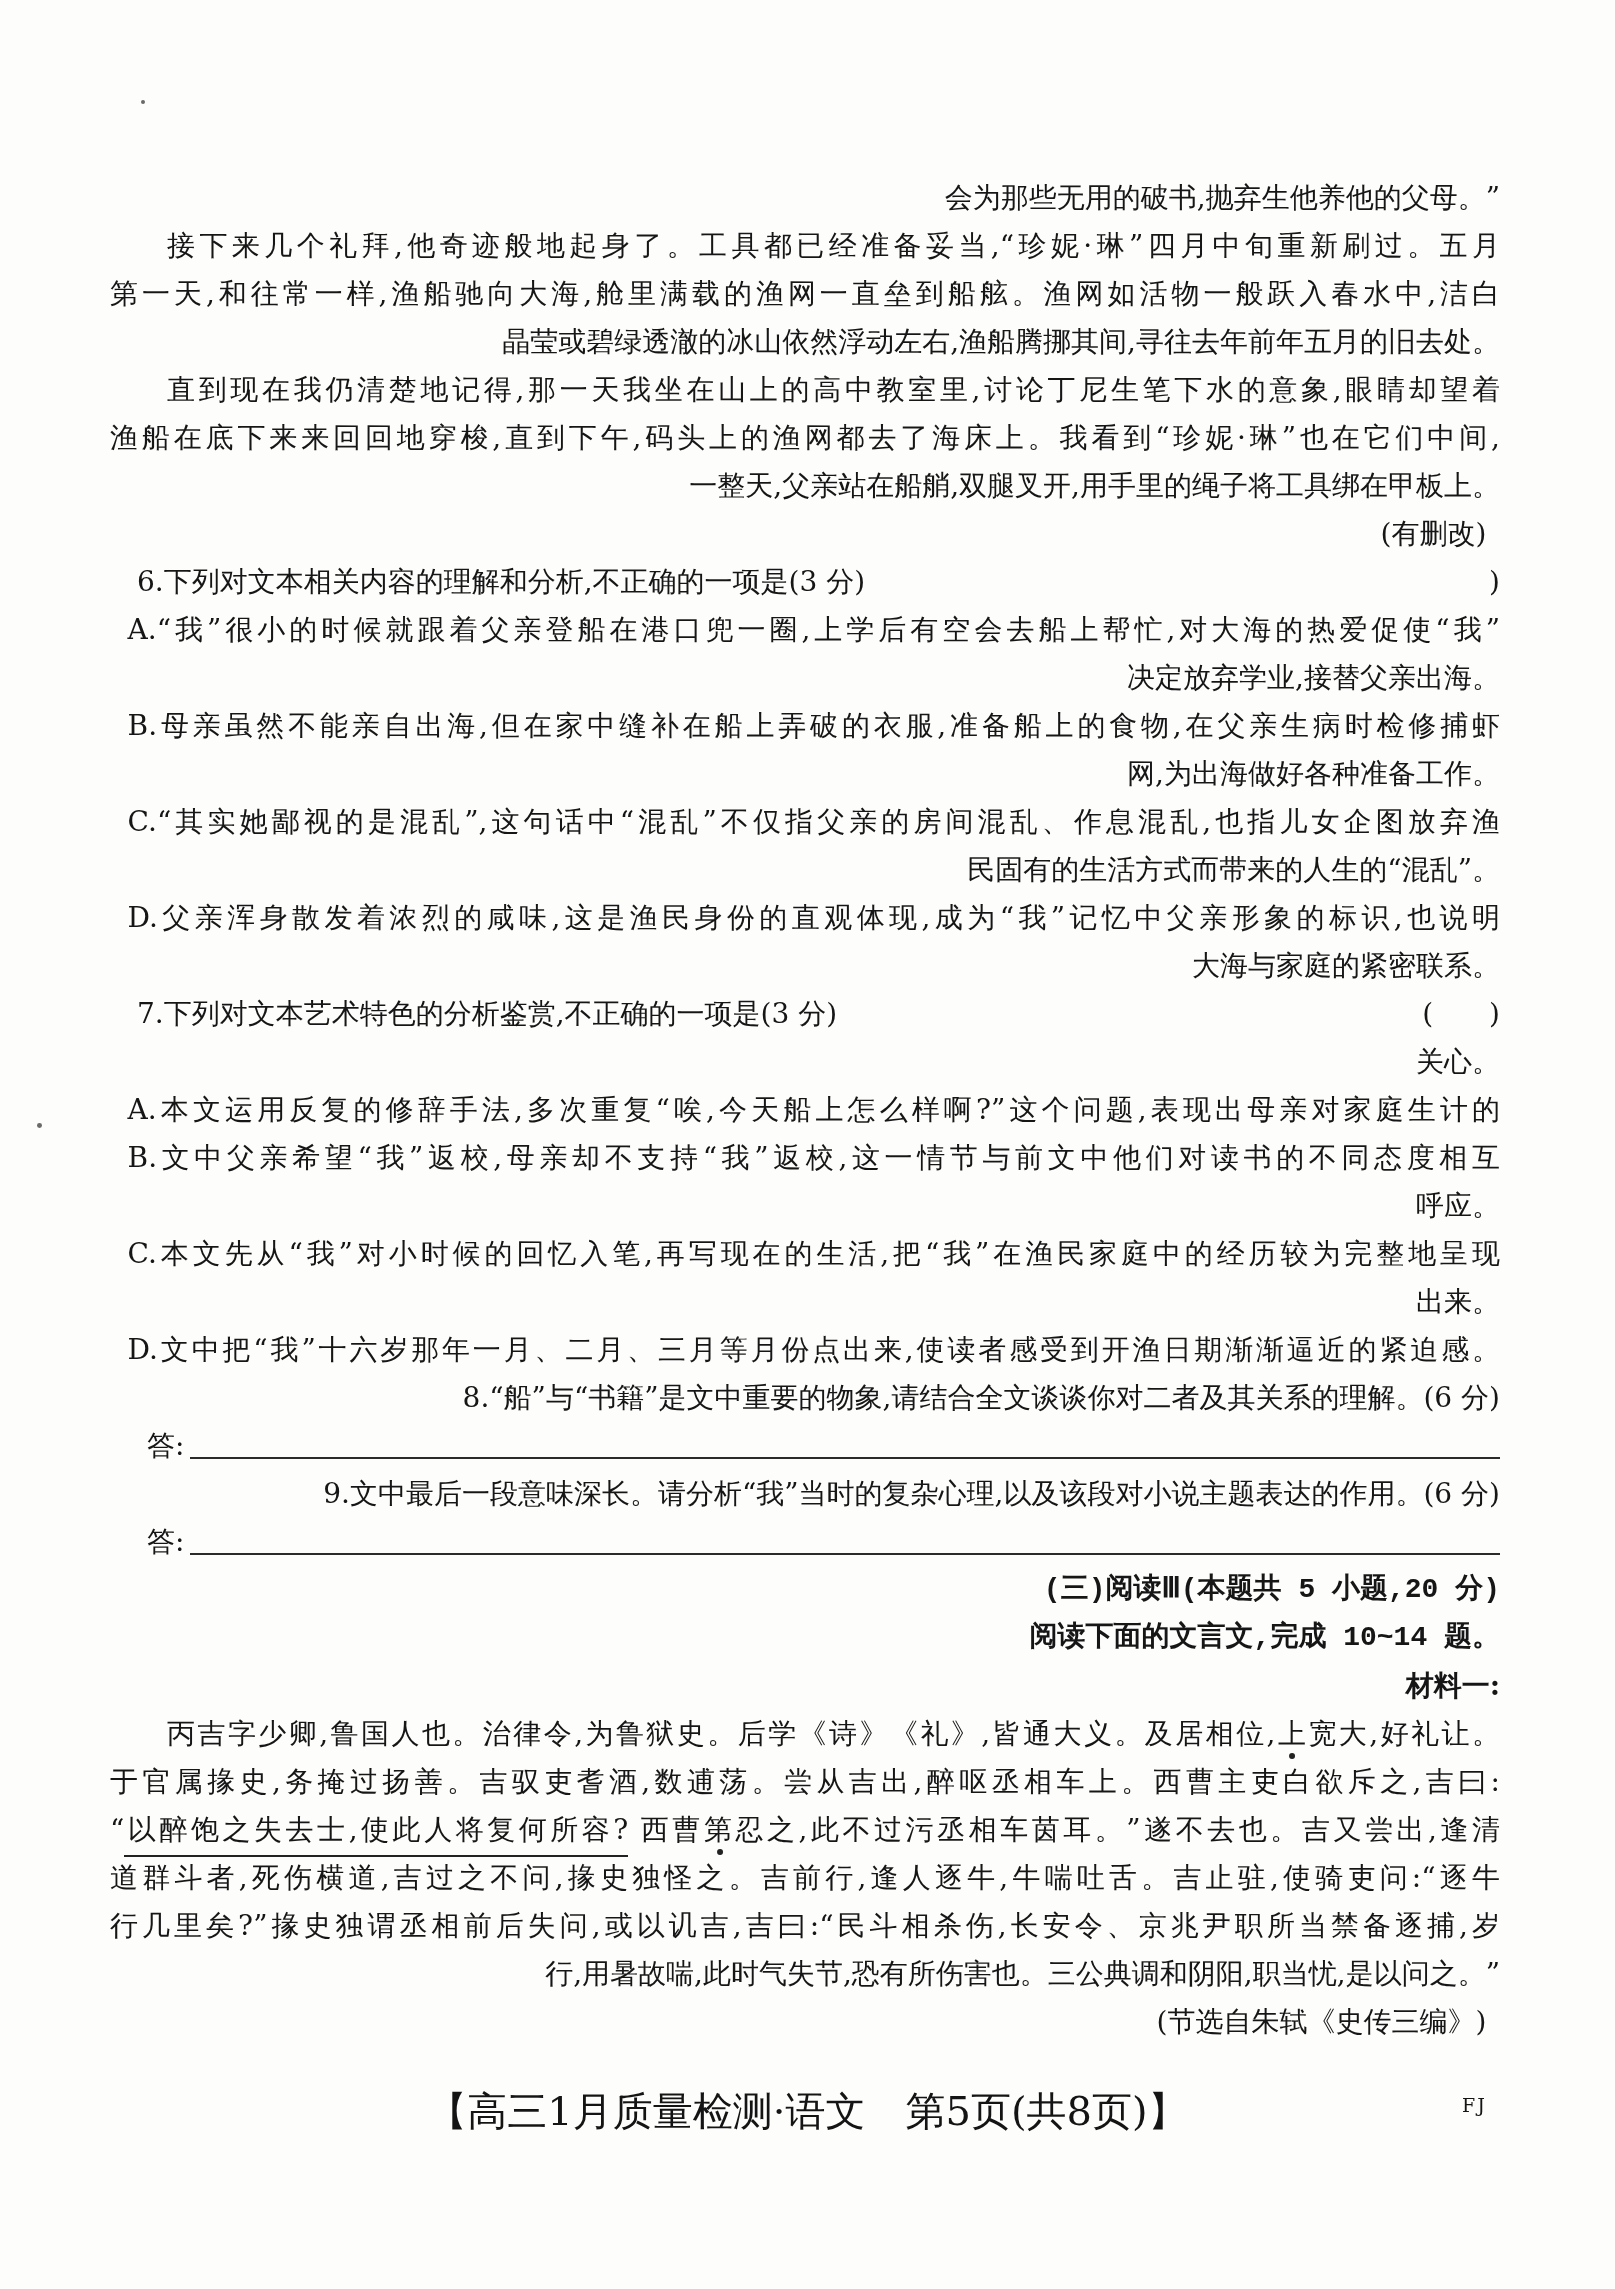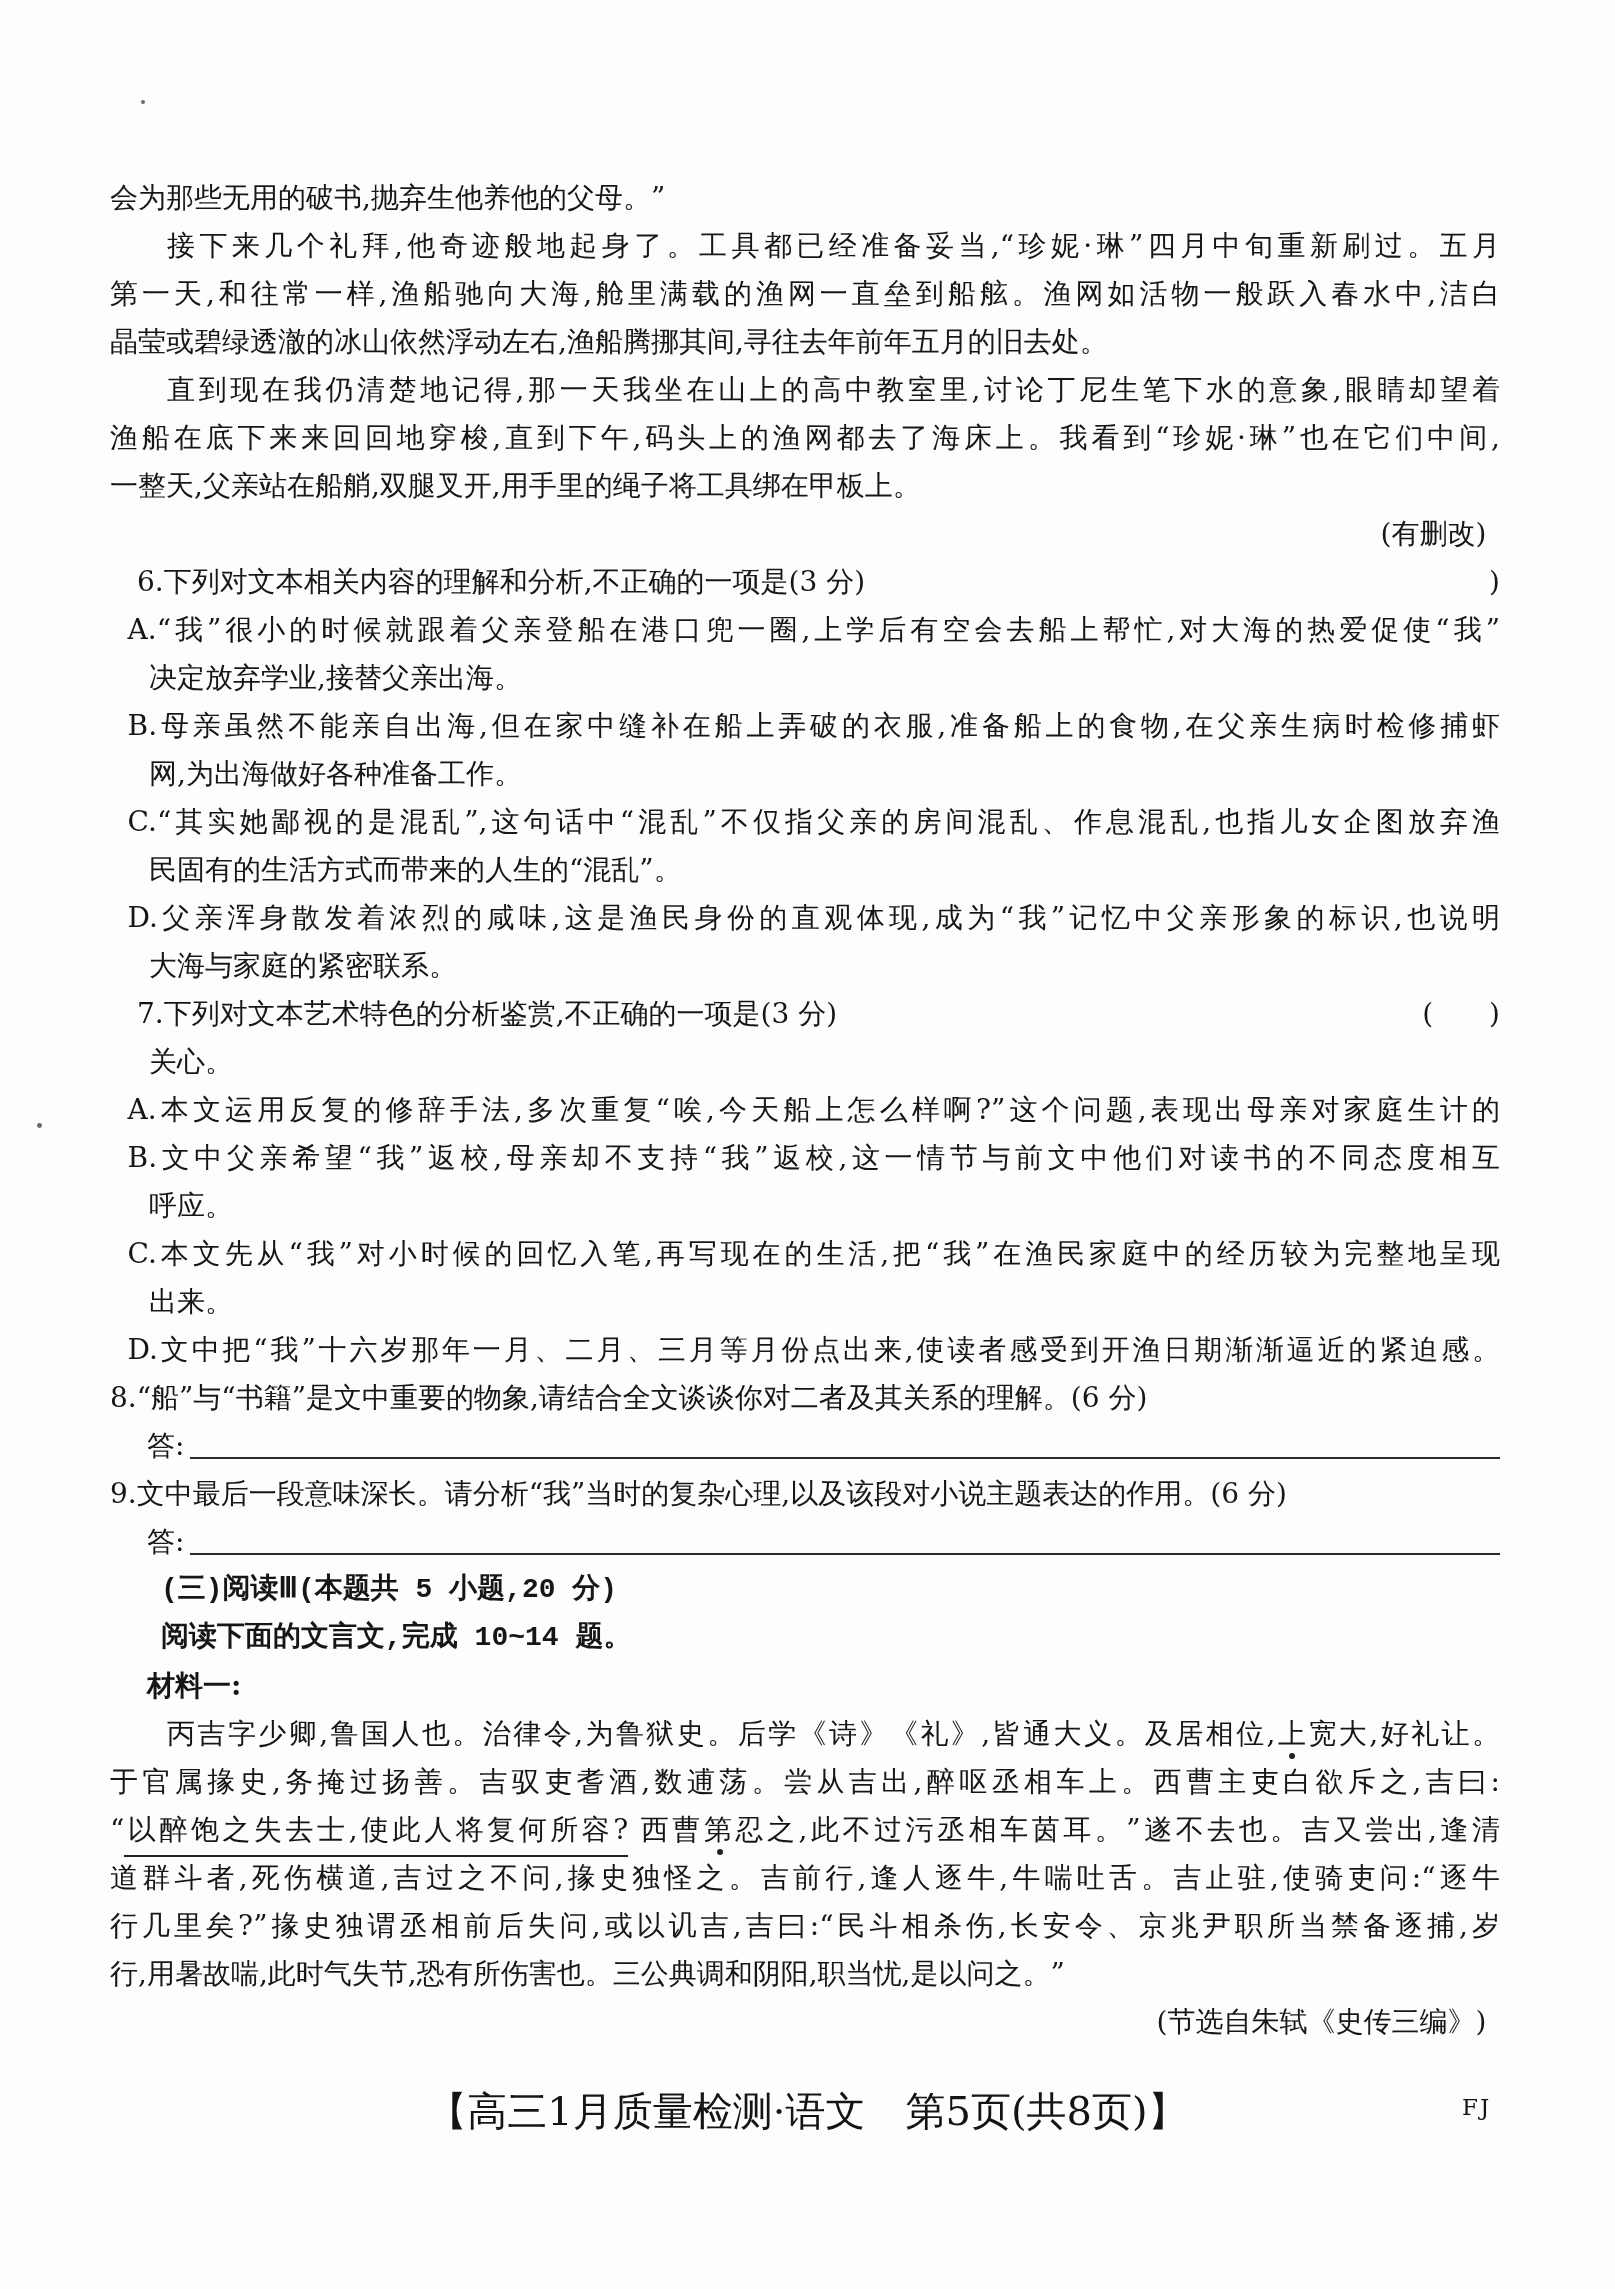--- a/index.html
+++ b/index.html
@@ -11,21 +11,21 @@
     font-family:"DejaVu Serif","Liberation Serif",serif;
     overflow:hidden;
   }
   .content{
     position:absolute;left:110px;top:174px;width:1390px;
   }
   .ln{
     font-size:28px;
     line-height:48px;
     height:48px;
-    text-align:left;
+    text-align:right;
     white-space:nowrap;
   }
   .fill{
     white-space:normal;
     text-align:justify;
     text-align-last:justify;
   }
   .para{text-indent:57px;}
   .opt{padding-left:17.6px;}
   .opt-cont{padding-left:39px;}
@@ -40,21 +40,21 @@
   .emph::after{
     content:"";position:absolute;left:50%;transform:translateX(-50%);
     bottom:-8.8px;width:5.9px;height:5.9px;border-radius:50%;background:#222;
   }
   .footer-center{
     position:absolute;top:2092px;left:0;width:100%;
     text-align:center;font-size:40px;line-height:39px;color:#141414;
   }
   .footer-right{
     position:absolute;top:2094px;left:1462px;
-    font-size:23px;letter-spacing:2px;color:#141414;
+    font-size:19px;letter-spacing:2px;color:#141414;
   }
   .speck{position:absolute;background:#6a6a6a;border-radius:50%;}
   .speck-1{left:141px;top:100px;width:3.9px;height:3.9px;}
   .speck-2{left:37px;top:1123px;width:4.9px;height:4.9px;}
 </style>
 </head>
 <body>
 
 <div class="page">
   <div class="speck speck-1"></div>

